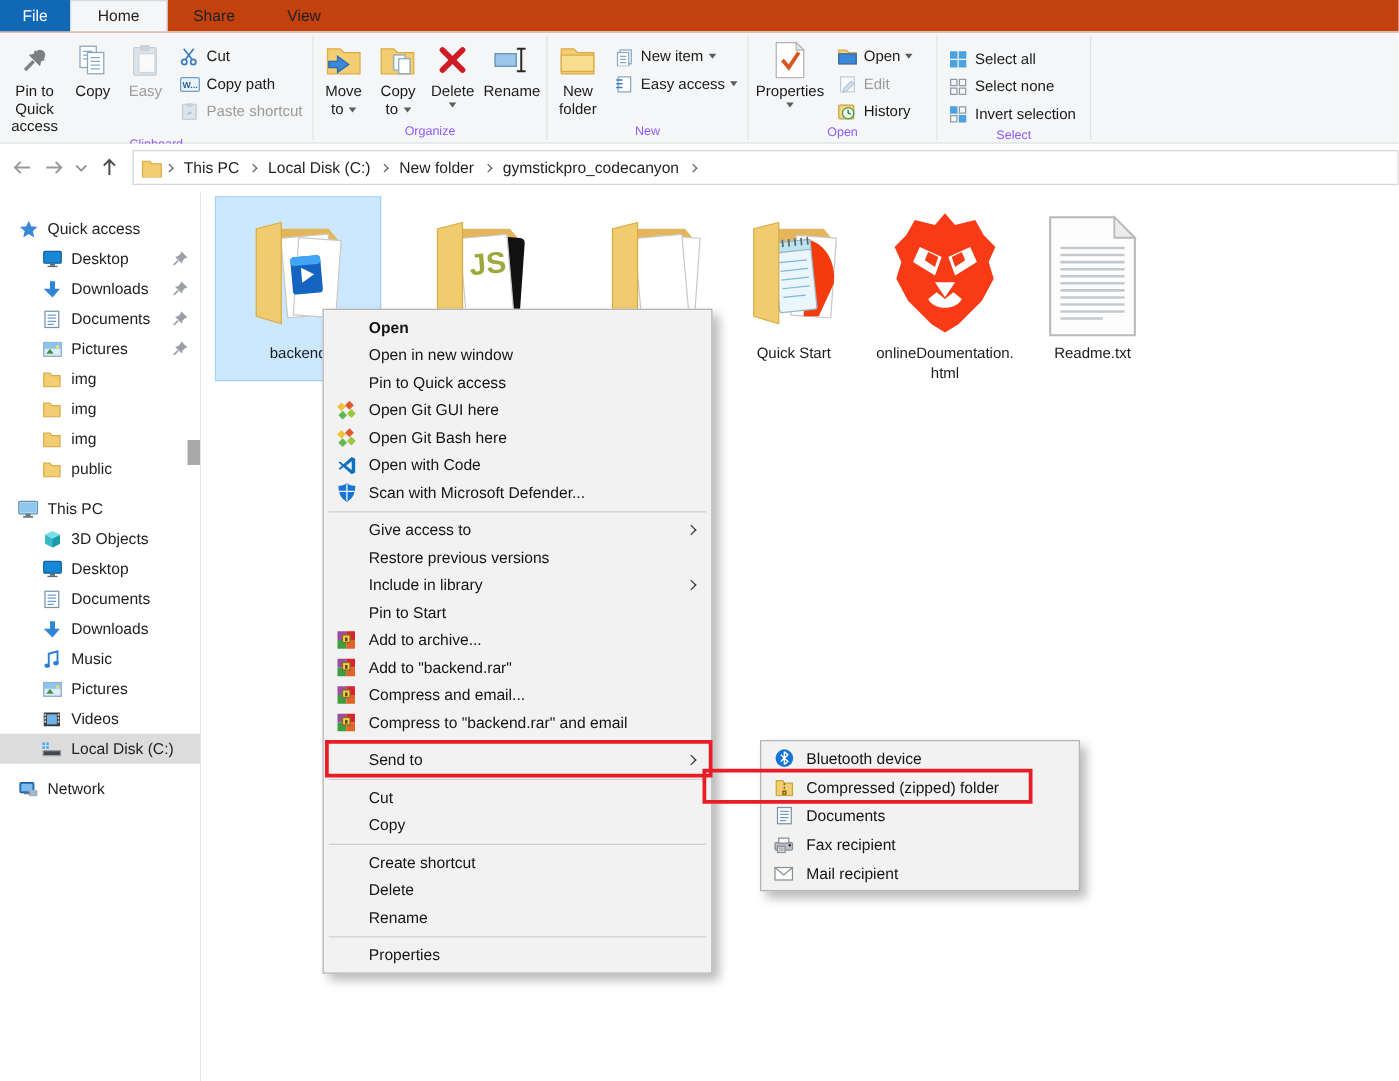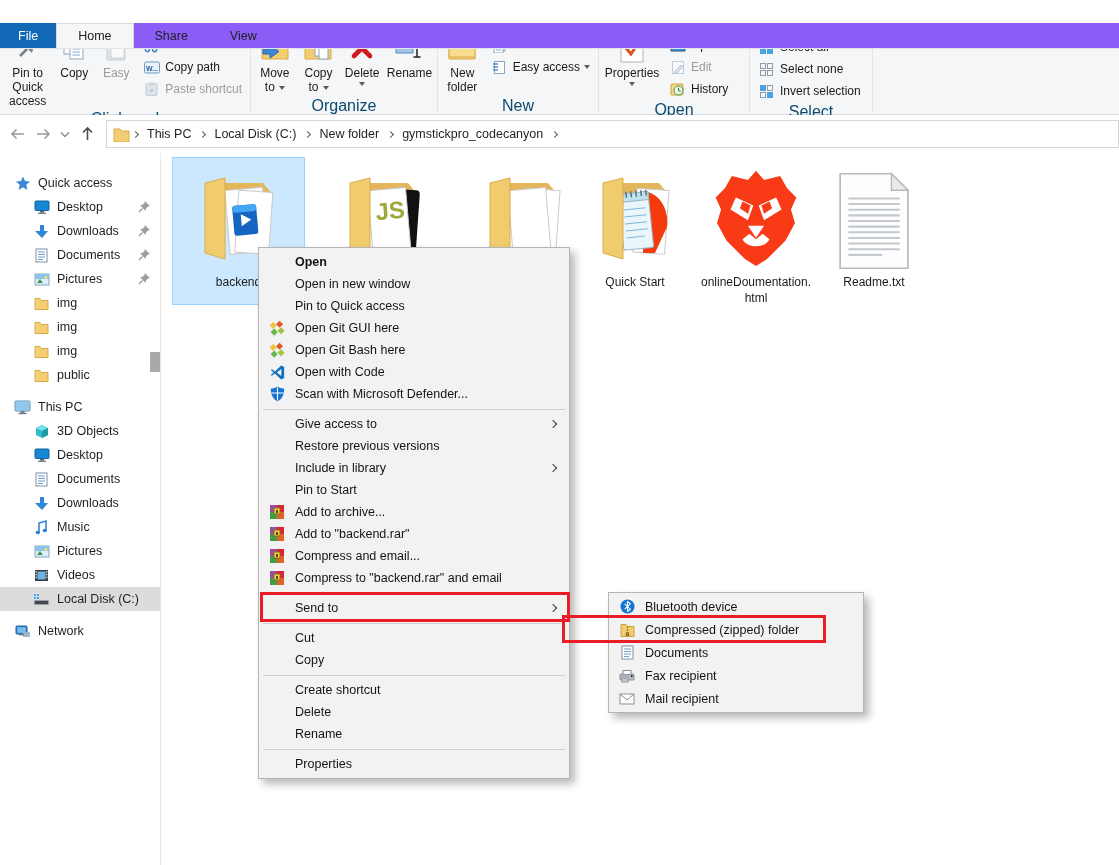--- a/index.html
+++ b/index.html
@@ -5,30 +5,30 @@
   * { box-sizing: border-box; margin: 0; padding: 0; }
   html,body { width:1119px; height:865px; }
   body {
     font-family: "Liberation Sans", "DejaVu Sans", sans-serif;
     background:#fff; color:#111; overflow:hidden; position:relative;
     -webkit-font-smoothing:antialiased;
   }
   .window { position:absolute; inset:0; background:#fff; }
 
   
-  .tabbar { position:absolute; left:0; top:0; width:100%; height:26px; background:#8b5cf6; border-bottom:1px solid #e3e4e5; display:flex; align-items:stretch; z-index:3;margin-top:23px;}
+  .tabbar { position:absolute; left:0; top:0; width:100%; height:26px; background:#c2410c; border-bottom:1px solid #e3e4e5; display:flex; align-items:stretch; z-index:3;}
   .tab { padding:12px 21px; display:flex; align-items:center; font-size:12.5px; color:#222; cursor:default; }
   .tab.file { background:#1168b5; color:#fff; padding:0 18px; }
   .tab.active { background:#f5f6f7; border:1px solid #d8d9da; border-bottom:none; position:relative; top:0; }
 
   
   .ribbon { position:absolute; left:0; top:26px; width:100%; height:89px; background:#f5f6f7; border-bottom:1px solid #dadbdc; display:flex; z-index:2;}
   .rgroup { display:flex; flex-direction:column; padding:2px 2px 0 2px; }
   .rgroup-body { flex:1; display:flex; align-items:flex-start; }
-  .rgroup-label { text-align:center; font-size:16px; color:#0c4a6e; padding:1px 0 3px 0; }
+  .rgroup-label { text-align:center; font-size:10px; color:#8b5cf6; padding:1px 0 3px 0; }
   .rsep { width:1px; background:#e2e3e4; margin:2px 0; }
   .bigbtn { display:flex; flex-direction:column; align-items:center; padding:3px 4px 1px 4px; font-size:12px; color:#1a1a1a; line-height:1.15; text-align:center; }
   .bigbtn .bicon { width:34px; height:34px; display:flex; align-items:center; justify-content:center; margin-bottom:2px;}
   .smallcol { display:flex; flex-direction:column; justify-content:flex-start; padding-top:6px; }
   .smallbtn { display:flex; align-items:center; height:22px; font-size:12px; color:#1a1a1a; padding:0 6px; white-space:nowrap; }
   .smallbtn .sicon { width:17px; height:16px; margin-right:5px; display:inline-flex; align-items:center; justify-content:center;}
   .dis { color:#9b9b9b !important; }
   .dis svg { opacity:.5; }
   .dd { display:inline-block; width:0; height:0; border-left:3.5px solid transparent; border-right:3.5px solid transparent; border-top:4px solid #5c5c5c; margin-left:4px; vertical-align:middle;}
   .ddline { display:block; margin:1px auto 0 auto; border-top-color:#5c5c5c;}

